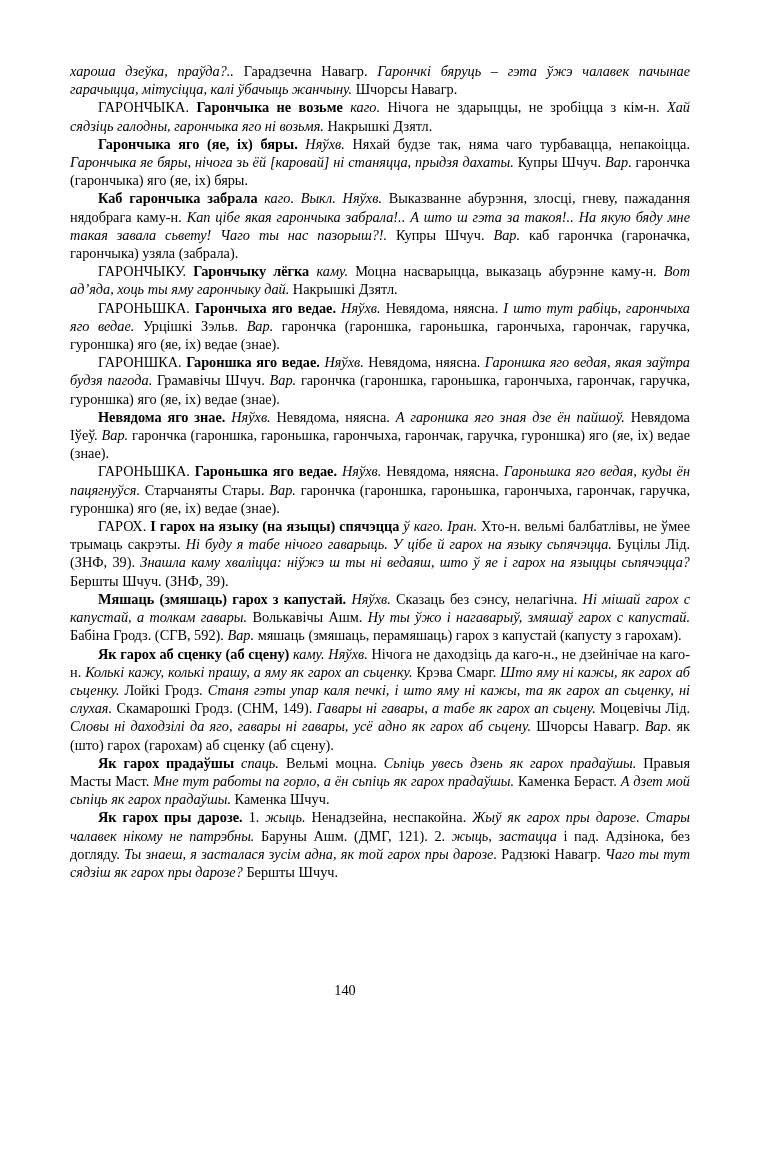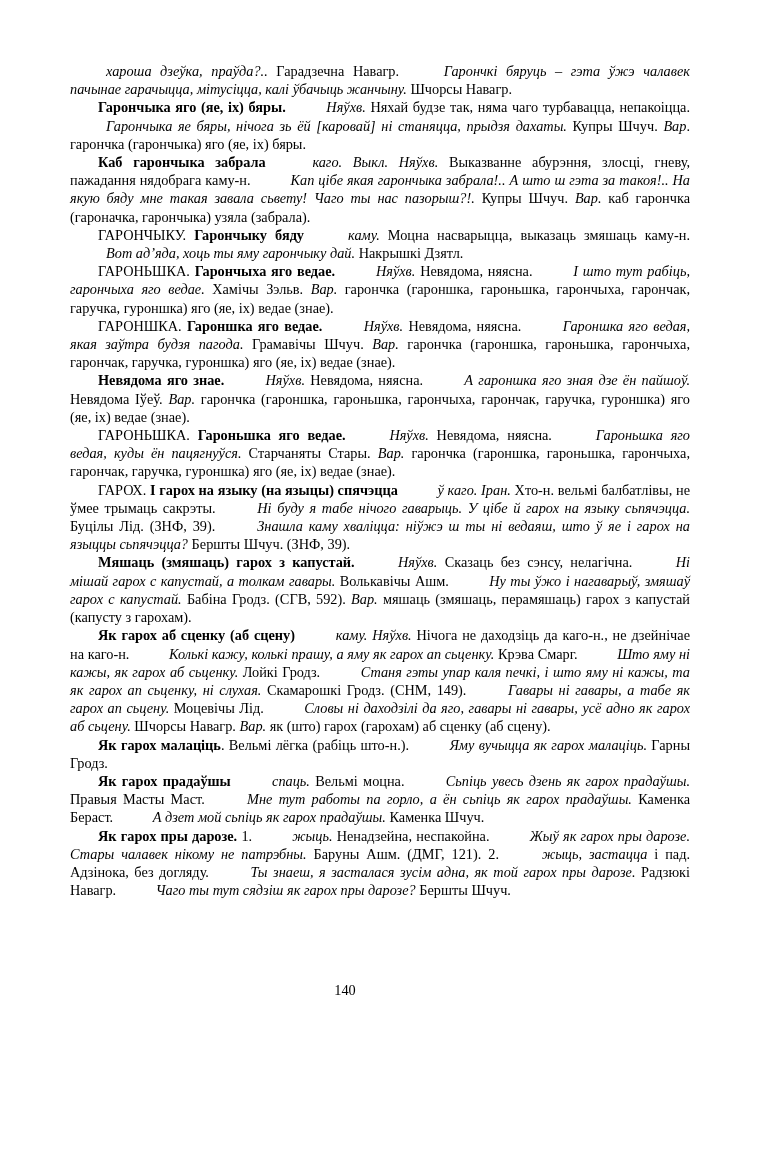--- a/index.html
+++ b/index.html
@@ -25,46 +25,46 @@
     margin: 0;
     font-size: 14.3px;
     line-height: 18.2px;
     text-align: justify;
     text-justify: inter-word;
     hyphens: none;
   }
   .para.indent {
     text-indent: 28px;
   }
-  .i { font-style: italic; margin-left: 36px; }
+  .i { font-style: italic; }
   .b { font-weight: bold; }
   .bi { font-weight: normal; font-style: italic; }
   .pagenum {
     position: absolute;
     left: 0;
     top: 982px;
     width: 690px;
     text-align: center;
     font-size: 14.3px;
     font-family: "Liberation Serif", "DejaVu Serif", serif;
     color: #000000;
   }
 </style>
 </head>
 <body>
 
 <div class="page" id="page-body">
     <p class="para"><span class="i">хароша дзеўка, праўда?.. </span><span>Гарадзечна Навагр. </span><span class="i">Гарончкі бяруць – гэта ўжэ чалавек пачынае гарачыцца, мітусіцца, калі ўбачыць жанчыну. </span><span>Шчорсы Навагр.</span></p>
+    <p class="para indent"><span>ГАРОНЧЫКА. </span><span class="b">Гарончыка не возьме </span><span class="i">каго. </span><span>Нічога не здарыццы, не зробіцца з кім-н. </span><span class="i">Хай сядзіць галодны, гарончыка яго ні возьмя. </span><span>Накрышкі Дзятл.</span></p>
     <p class="para indent"><span class="b">Гарончыка яго (яе, іх) бяры. </span><span class="i">Няўхв. </span><span>Няхай будзе так, няма чаго турбавацца, непакоіцца. </span><span class="i">Гарончыка яе бяры, нічога зь ёй [каровай] ні станяцца, прыдзя дахаты. </span><span>Купры Шчуч. </span><span class="bi">Вар</span><span>. гарончка (гарончыка) яго (яе, іх) бяры.</span></p>
     <p class="para indent"><span class="b">Каб гарончыка забрала </span><span class="i">каго. Выкл. Няўхв. </span><span>Выказванне абурэння, злосці, гневу, пажадання нядобрага каму-н. </span><span class="i">Кап цібе якая гарончыка забрала!.. А што ш гэта за такоя!.. На якую бяду мне такая завала сьвету! Чаго ты нас пазорыш?!. </span><span>Купры Шчуч. </span><span class="bi">Вар.</span><span> каб гарончка (гароначка, гарончыка) узяла (забрала).</span></p>
-    <p class="para indent"><span>ГАРОНЧЫКУ. </span><span class="b">Гарончыку бяду </span><span class="i">каму. </span><span>Моцна насварыцца, выказаць змяшаць каму-н. </span><span class="i">Вот ад’яда, хоць ты яму гарончыку дай. </span><span>Накрышкі Дзятл.</span></p>
-    <p class="para indent"><span>ГАРОНЬШКА. </span><span class="b">Гарончыха яго ведае. </span><span class="i">Няўхв. </span><span>Невядома, няясна. </span><span class="i">І што тут рабіць, гарончыха яго ведае. </span><span>Хамічы Зэльв. </span><span class="bi">Вар.</span><span> гарончка (гароншка, гароньшка, гарончыха, гарончак, гаручка, гуроншка) яго (яе, іх) ведае (знае).</span></p>
+    <p class="para indent"><span>ГАРОНЧЫКУ. </span><span class="b">Гарончыку лёгка </span><span class="i">каму. </span><span>Моцна насварыцца, выказаць абурэнне каму-н. </span><span class="i">Вот ад’яда, хоць ты яму гарончыку дай. </span><span>Накрышкі Дзятл.</span></p>
+    <p class="para indent"><span>ГАРОНЬШКА. </span><span class="b">Гарончыха яго ведае. </span><span class="i">Няўхв. </span><span>Невядома, няясна. </span><span class="i">І што тут рабіць, гарончыха яго ведае. </span><span>Урцішкі Зэльв. </span><span class="bi">Вар.</span><span> гарончка (гароншка, гароньшка, гарончыха, гарончак, гаручка, гуроншка) яго (яе, іх) ведае (знае).</span></p>
     <p class="para indent"><span>ГАРОНШКА. </span><span class="b">Гароншка яго ведае. </span><span class="i">Няўхв. </span><span>Невядома, няясна. </span><span class="i">Гароншка яго ведая, якая заўтра будзя пагода. </span><span>Грамавічы Шчуч. </span><span class="bi">Вар.</span><span> гарончка (гароншка, гароньшка, гарончыха, гарончак, гаручка, гуроншка) яго (яе, іх) ведае (знае).</span></p>
     <p class="para indent"><span class="b">Невядома яго знае. </span><span class="i">Няўхв. </span><span>Невядома, няясна. </span><span class="i">А гароншка яго зная дзе ён пайшоў. </span><span>Невядома Іўеў. </span><span class="bi">Вар.</span><span> гарончка (гароншка, гароньшка, гарончыха, гарончак, гаручка, гуроншка) яго (яе, іх) ведае (знае).</span></p>
     <p class="para indent"><span>ГАРОНЬШКА. </span><span class="b">Гароньшка яго ведае. </span><span class="i">Няўхв. </span><span>Невядома, няясна. </span><span class="i">Гароньшка яго ведая, куды ён пацягнуўся. </span><span>Старчаняты Стары. </span><span class="bi">Вар.</span><span> гарончка (гароншка, гароньшка, гарончыха, гарончак, гаручка, гуроншка) яго (яе, іх) ведае (знае).</span></p>
     <p class="para indent"><span>ГАРОХ. </span><span class="b">І гарох на языку (на языцы) спячэцца </span><span class="i">ў каго. Іран. </span><span>Хто-н. вельмі балбатлівы, не ўмее трымаць сакрэты. </span><span class="i">Ні буду я табе нічого гаварыць. У цібе й гарох на языку сьпячэцца. </span><span>Буцілы Лід. (ЗНФ, 39). </span><span class="i">Знашла каму хваліцца: ніўжэ ш ты ні ведаяш, што ў яе і гарох на языццы сьпячэцца? </span><span>Бершты Шчуч. (ЗНФ, 39).</span></p>
     <p class="para indent"><span class="b">Мяшаць (змяшаць) гарох з капустай. </span><span class="i">Няўхв. </span><span>Сказаць без сэнсу, нелагічна. </span><span class="i">Ні мішай гарох с капустай, а толкам гавары. </span><span>Волькавічы Ашм. </span><span class="i">Ну ты ўжо і нагаварыў, змяшаў гарох с капустай. </span><span>Бабіна Гродз. (СГВ, 592). </span><span class="bi">Вар.</span><span> мяшаць (змяшаць, перамяшаць) гарох з капустай (капусту з гарохам).</span></p>
     <p class="para indent"><span class="b">Як гарох аб сценку (аб сцену) </span><span class="i">каму. Няўхв. </span><span>Нічога не даходзіць да каго-н., не дзейнічае на каго-н. </span><span class="i">Колькі кажу, колькі прашу, а яму як гарох ап сьценку. </span><span>Крэва Смарг. </span><span class="i">Што яму ні кажы, як гарох аб сьценку. </span><span>Лойкі Гродз. </span><span class="i">Станя гэты упар каля печкі, і што яму ні кажы, та як гарох ап сьценку, ні слухая. </span><span>Скамарошкі Гродз. (СНМ, 149). </span><span class="i">Гавары ні гавары, а табе як гарох ап сьцену. </span><span>Моцевічы Лід. </span><span class="i">Словы ні даходзілі да яго, гавары ні гавары, усё адно як гарох аб сьцену. </span><span>Шчорсы Навагр. </span><span class="bi">Вар.</span><span> як (што) гарох (гарохам) аб сценку (аб сцену).</span></p>
-    <p class="para indent"><span class="b">Як гарох малаціць</span><span>. Вельмі лёгка (рабіць што-н.). </span><span class="i">Яму вучыцца як гарох малаціць. </span><span>Гарны  Гродз.</span></p>
     <p class="para indent"><span class="b">Як гарох прадаўшы </span><span class="i">спаць. </span><span>Вельмі моцна. </span><span class="i">Сьпіць увесь дзень як гарох прадаўшы. </span><span>Правыя Масты Маст. </span><span class="i">Мне тут работы па горло, а ён сьпіць як гарох прадаўшы. </span><span>Каменка Бераст. </span><span class="i">А дзет мой сьпіць як гарох прадаўшы. </span><span>Каменка Шчуч.</span></p>
     <p class="para indent"><span class="b">Як гарох пры дарозе. </span><span>1. </span><span class="i">жыць. </span><span>Ненадзейна, неспакойна. </span><span class="i">Жыў як гарох пры дарозе. Стары чалавек нікому не патрэбны. </span><span>Баруны Ашм. (ДМГ, 121). 2. </span><span class="i">жыць, застацца </span><span>і пад. Адзінока, без догляду. </span><span class="i">Ты знаеш, я засталася зусім адна, як той гарох пры дарозе. </span><span>Радзюкі Навагр. </span><span class="i">Чаго ты тут сядзіш як гарох пры дарозе? </span><span>Бершты Шчуч.</span></p>
   </div>
 <div class="pagenum">140</div>
 
 </body></html>

